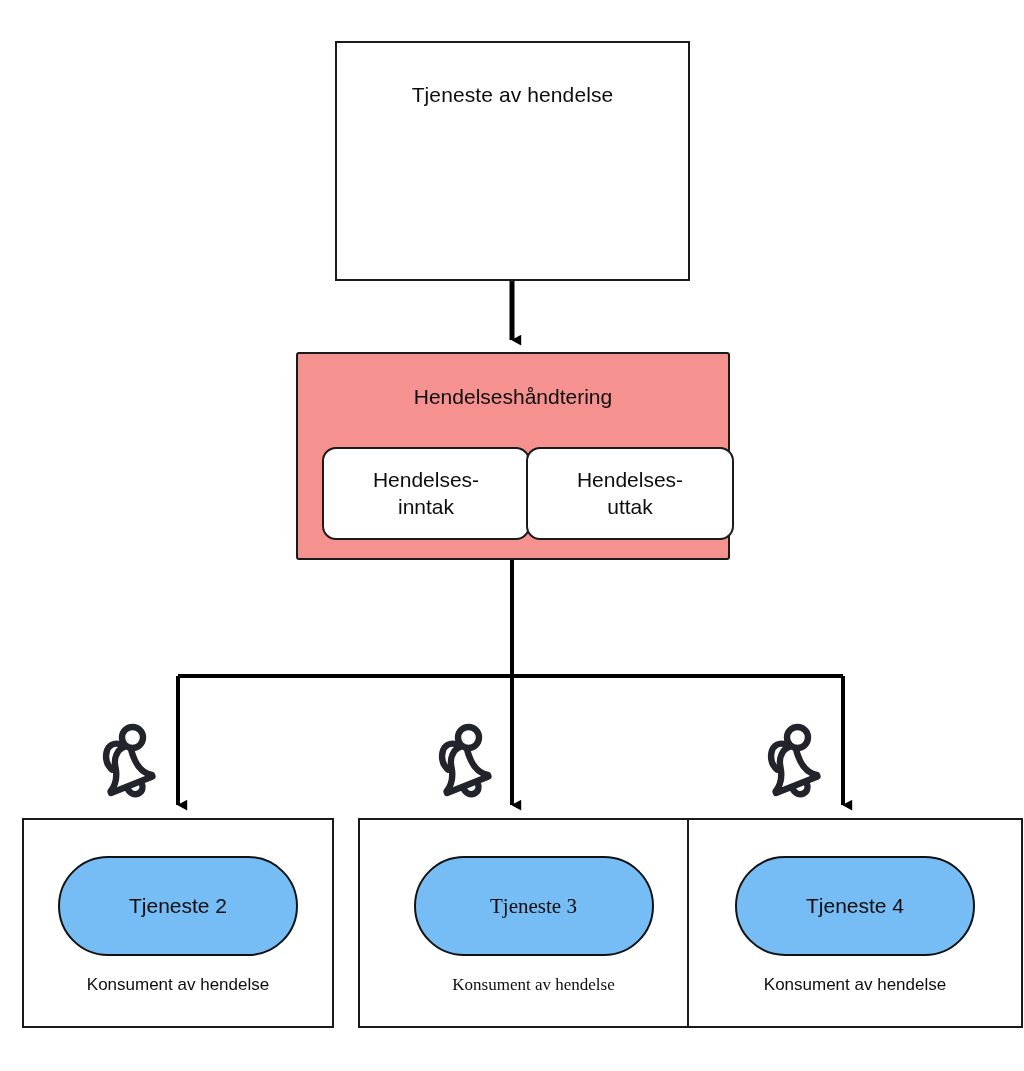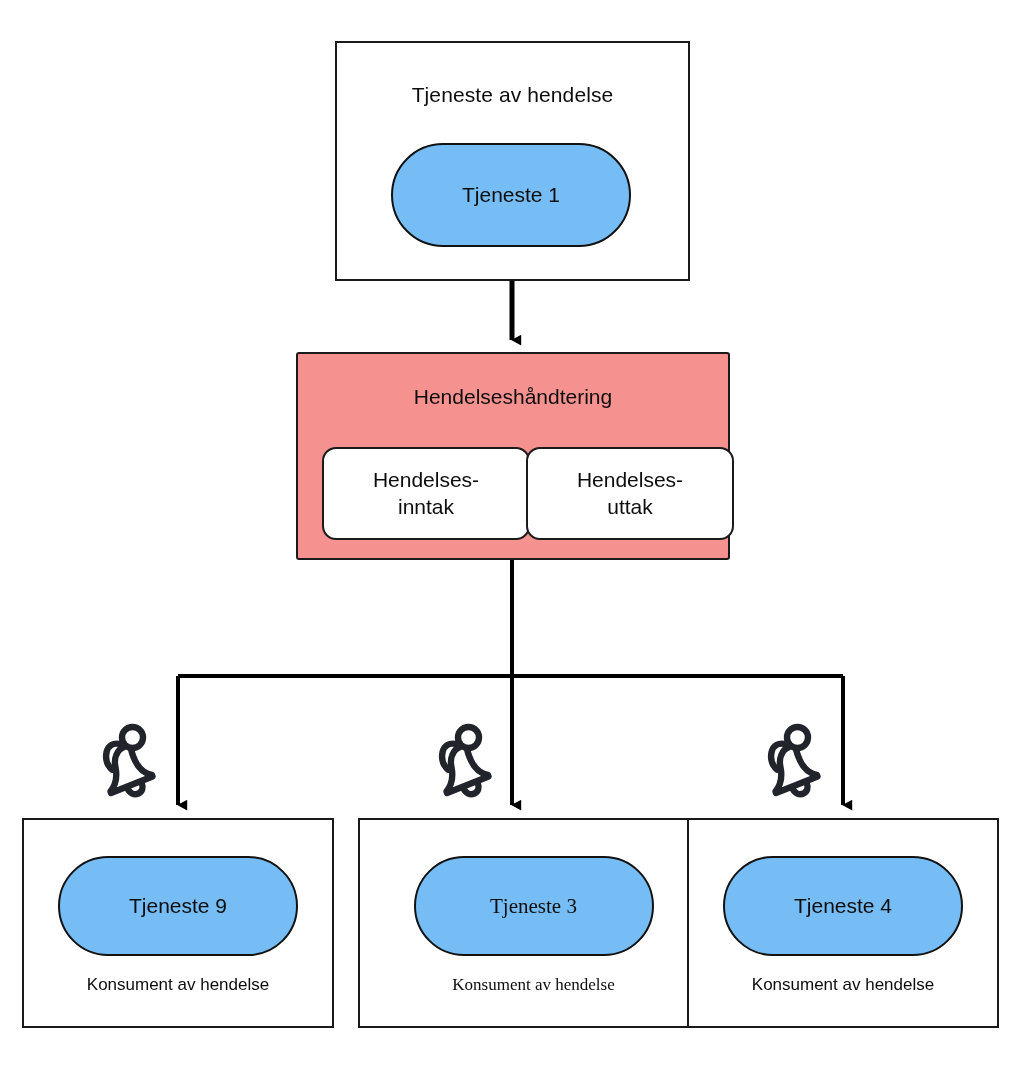--- a/index.html
+++ b/index.html
@@ -111,21 +111,21 @@
   .consumer-box {
     position: absolute;
     box-sizing: border-box;
     top: 818px;
     height: 210px;
     background: #ffffff;
     border: 2px solid #1a1a1a;
   }
   .consumer-1 { left: 22px;  width: 312px; }
   .consumer-2 { left: 358px; width: 351px; font-family: Liberation Serif, serif; }
-  .consumer-3 { left: 687px; width: 312px; }
+  .consumer-3 { left: 687px; width: 336px; }
 
   .pill-consumer {
     left: 50%;
     transform: translateX(-50%);
     top: 36px;
     width: 240px;
     height: 100px;
   }
   .consumer-caption {
     position: absolute;
@@ -163,21 +163,20 @@
 
     <path d="M178,676 L843,676" stroke="#000000" stroke-width="4" fill="none"></path>
 
     <path d="M178,676 L178,805" stroke="#000000" stroke-width="4" fill="none" marker-end="url(#arrow)"></path>
     <path d="M512,676 L512,805" stroke="#000000" stroke-width="4" fill="none" marker-end="url(#arrow)"></path>
     <path d="M843,676 L843,805" stroke="#000000" stroke-width="4" fill="none" marker-end="url(#arrow)"></path>
   </svg>
 
   <div class="node-box provider-box">
     <div class="provider-label">Tjeneste av hendelse</div>
-    <div class="pill pill-1">Tjeneste 1</div>
   </div>
 
   <div class="hub-box">
     <div class="hub-title">Hendelseshåndtering</div>
     <div class="sub-box sub-box-left">
       <span>
         <span>Hendelses-</span><br>
         <span>inntak</span>
       </span>
     </div>
@@ -208,21 +207,21 @@
   <svg class="bell bell-3" viewBox="0 0 68 78">
     <g fill="none" stroke="#21242b" stroke-width="6.4" stroke-linecap="round" stroke-linejoin="round">
       <circle cx="34.5" cy="14.5" r="10.5"></circle>
       <path d="M26.5,23.5 C19,27 15.5,35 17.5,44.5 C19.4,53.6 17.6,62 12.5,68.5 L13,70 L54.5,53.5 L54,52 C46.5,50.5 40.5,45 37,37.5 C35.2,33.5 33.5,29 33,25.5"></path>
       <path d="M29.5,65.5 C31.7,70.5 36.3,72.4 40.5,70.5 C44.3,68.8 45.6,64.4 43.8,60.5"></path>
       <path d="M23.5,21.5 C16,19 10,22 8.5,29.5 C7.2,36 9.4,42.4 14,46.5"></path>
     </g>
   </svg>
 
   <div class="consumer-box consumer-1">
-    <div class="pill pill-consumer">Tjeneste 9</div>
+    <div class="pill pill-consumer">Tjeneste 2</div>
     <div class="consumer-caption">Konsument av hendelse</div>
   </div>
 
   <div class="consumer-box consumer-2">
     <div class="pill pill-consumer">Tjeneste 3</div>
     <div class="consumer-caption">Konsument av hendelse</div>
   </div>
 
   <div class="consumer-box consumer-3">
     <div class="pill pill-consumer">Tjeneste 4</div>

